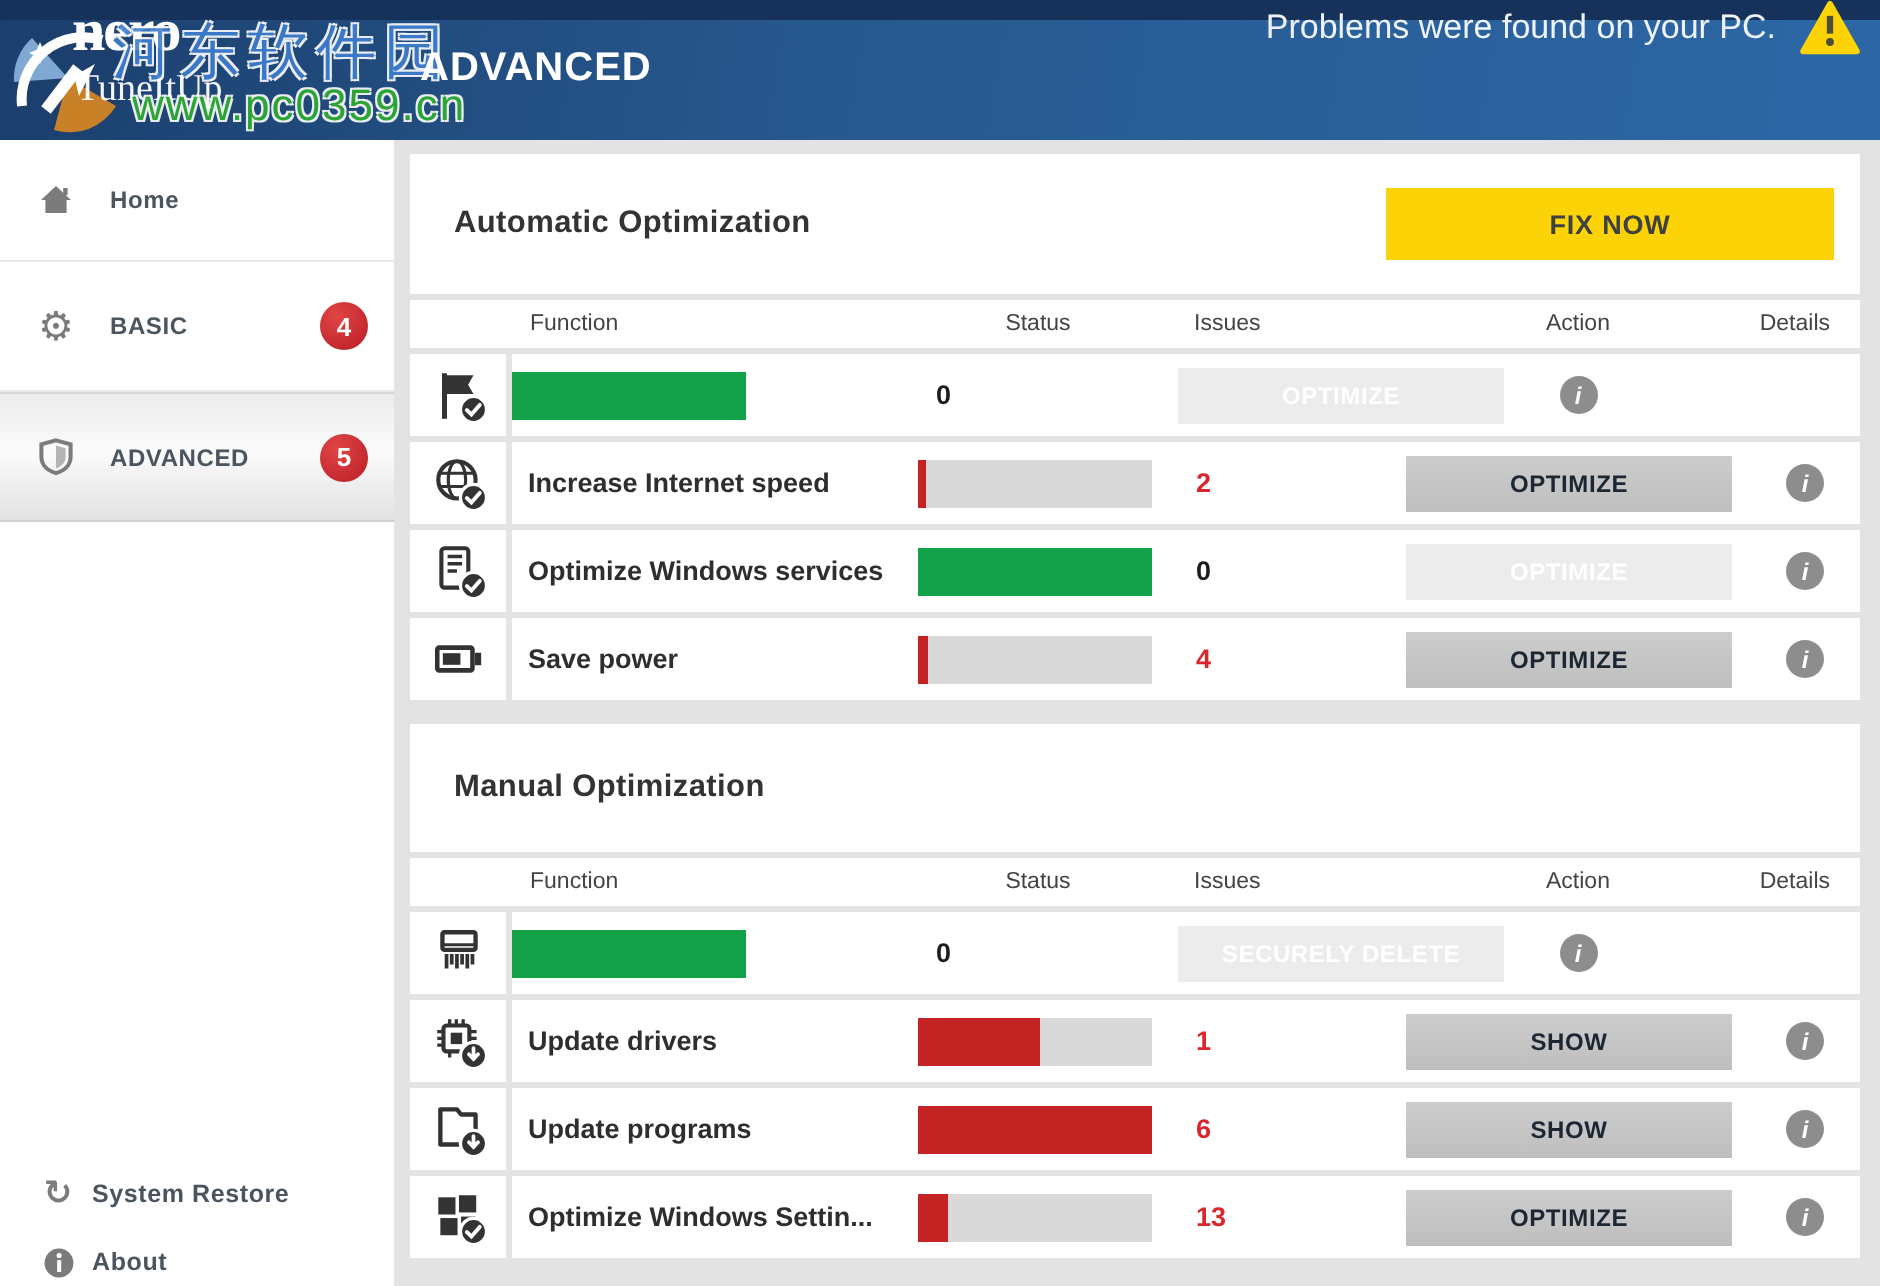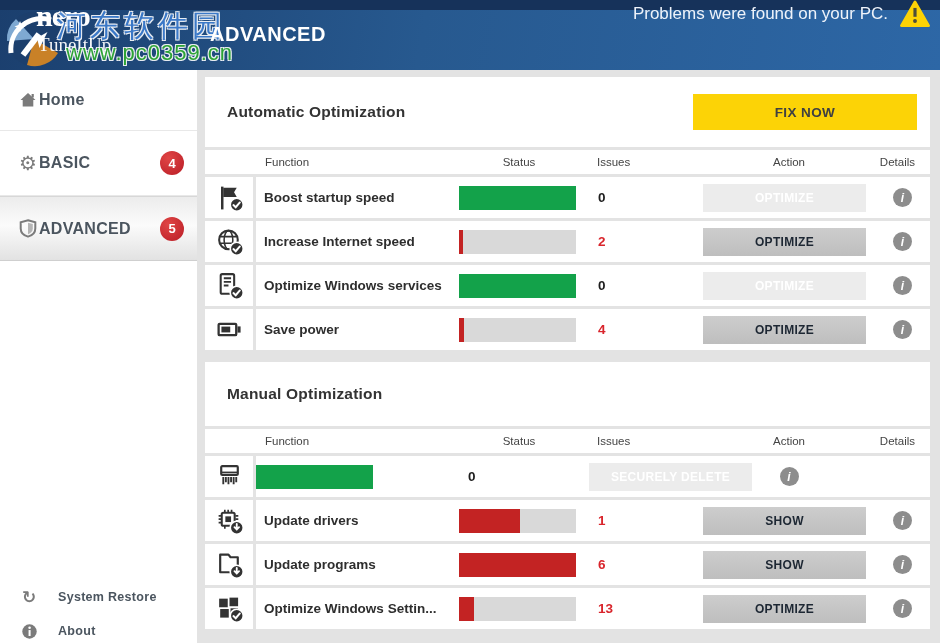--- a/index.html
+++ b/index.html
@@ -22,31 +22,31 @@
   
   .wm { position:absolute; pointer-events:none; font-weight:normal; white-space:nowrap;
     text-shadow:-1px -1px 0 #fff,1px -1px 0 #fff,-1px 1px 0 #fff,1px 1px 0 #fff; opacity:.9; }
   .wm1 { left:56px; top:6px; font-size:30px; color:#3e7ed0; letter-spacing:4px; }
   .wm2 { left:66px; top:40px; font-size:22px; color:#2eae2e; letter-spacing:1px;text-align:center; }
 
   
   .sidebar { position:absolute; left:0; top:70px; width:197px; height:573px; background:#fff; }
   .side-item { position:relative; display:flex; align-items:center; cursor:pointer; }
   .side-item .side-icon { width:22px; margin-left:17px; display:flex; justify-content:center; align-items:center; color:#7b7b7b; }
-  .side-item .side-label { margin-left:0; font-size:16px; font-weight:bold; color:#4b555f; letter-spacing:.3px; }
+  .side-item .side-label { margin-left:16px; font-size:12px; font-weight:bold; color:#4b555f; letter-spacing:.3px; }
   .side-badge { position:absolute; right:13px; width:24px; height:24px; border-radius:50%;
     background:radial-gradient(circle at 35% 30%,#e04545,#b91d26); color:#fff; font-size:13px; font-weight:bold;
     display:flex; align-items:center; justify-content:center; }
   .nav-top .side-item { height:61px; border-bottom:1px solid #e8e8e8; }
   .nav-top .side-item:nth-child(n+2) { height:65px; }
   .side-item.selected { background:linear-gradient(#ececec,#fbfbfb 45%,#e2e2e2); border-top:1px solid #d7d7d7; border-bottom:1px solid #cfcfcf; }
   .side-footer { position:absolute; left:0; bottom:-5px; width:100%; }
   .side-footer .side-item { height:34px; }
   .side-footer .side-icon { width:18px; margin-left:20px; }
-  .side-footer .side-label { margin-left:20px; font-size:12.5px; }
+  .side-footer .side-label { margin-left:8px; font-size:12.5px; }
   .glyph-icon { font-family:"DejaVu Sans",sans-serif; font-size:20px; line-height:1; }
   .glyph-small { font-size:17px; font-weight:bold; }
 
   
   .main { position:absolute; left:197px; top:70px; width:743px; height:573px; background:#e3e3e3; padding:7px 10px 0 8px; }
   .panel { width:725px; margin-bottom:12px; }
   .panel-head { background:#fff; display:flex; align-items:center; padding:0 13px 0 22px; margin-bottom:3px; }
   .panel:nth-child(1) .panel-head { height:70px; }
   .panel:nth-child(2) .panel-head { height:64px; }
   .panel-title { font-size:15.5px; font-weight:bold; color:#333; letter-spacing:.2px; }
@@ -179,21 +179,20 @@
           <div class="t-row">
     <div class="icon-cell">
               <svg viewBox="0 0 28 28">
                 <path d="M7 3.5v22" stroke="#333" stroke-width="2.4"></path>
                 <path d="M8 4.5h13l-2.6 4.5 2.6 4.5H8z" fill="#333"></path>
                 <circle cx="21" cy="21" r="6.3" fill="#333" stroke="#fff" stroke-width="1.6"></circle>
                 <path d="M17.8 21.3l2.2 2.1 4-4.6" stroke="#fff" stroke-width="1.9" fill="none" stroke-linecap="round"></path>
               </svg>
             </div>
     <div class="row-body">
-      <div class="cell-label">Boost startup speed</div>
       <div class="cell-status">
         <div class="bar">
           <div class="bar-fill" style="width: 100%; background: rgb(19, 162, 74);"></div>
         </div>
       </div>
       <div class="cell-issues">0</div>
       <div class="cell-action">
         <button class="action-btn disabled">OPTIMIZE</button>
       </div>
       <div class="cell-details">

